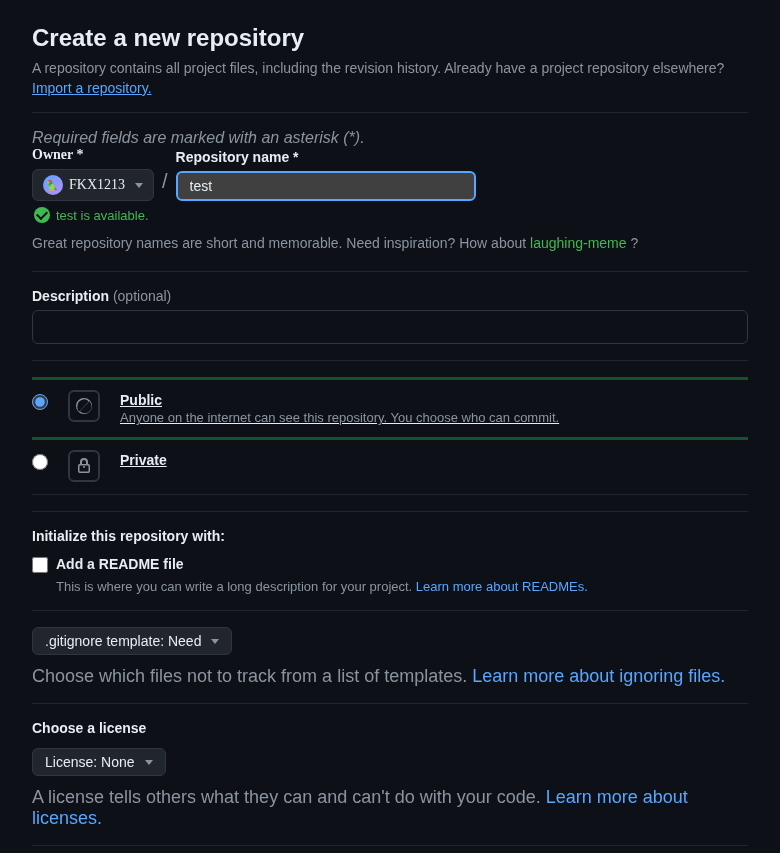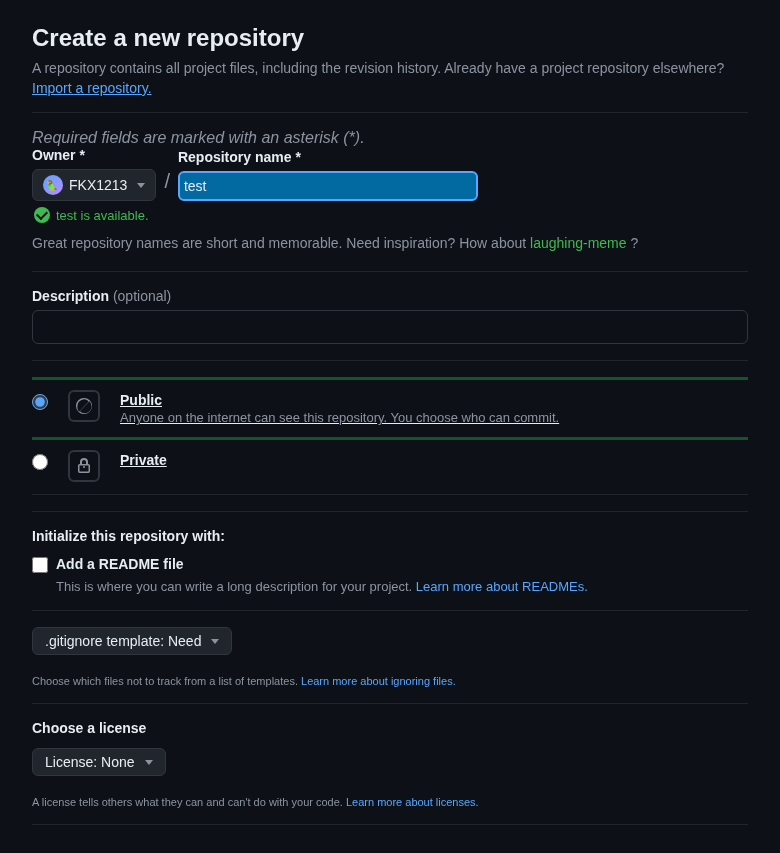--- a/index.html
+++ b/index.html
@@ -98,24 +98,24 @@
     .slash {
       color: #8b949e;
       font-size: 20px;
       font-weight: 300;
       margin: 0 4px;
       align-self: flex-end;
       padding-bottom: 8px;
     }
 
     .repo-name-input {
-      background-color: #0369a1;
+      background-color: #404040;
       border: 2px solid #58a6ff;
       border-radius: 6px;
-      padding: 5px 4px;
+      padding: 5px 12px;
       color: #e6edf3;
       font-size: 14px;
       width: 300px;
       outline: none;
     }
 
     .available-msg {
       display: flex;
       align-items: center;
       gap: 6px;
@@ -273,27 +273,28 @@
       border-radius: 6px;
       padding: 5px 12px;
       cursor: pointer;
       color: #e6edf3;
       font-size: 14px;
       gap: 6px;
     }
 
     .dropdown-help {
       color: #8b949e;
-      font-size: 11px;
-      margin-top: 20px;
+      font-size: 18px;
+      margin-top: 11px;
     }
 
     .owner-field-wrap {
       display: flex;
       flex-direction: column;
+      font-family: Liberation Serif, serif;
     }
 
     .repo-name-field-wrap {
       display: flex;
       flex-direction: column;
     }
 
     .form-inline-row {
       display: flex;
       align-items: flex-end;

